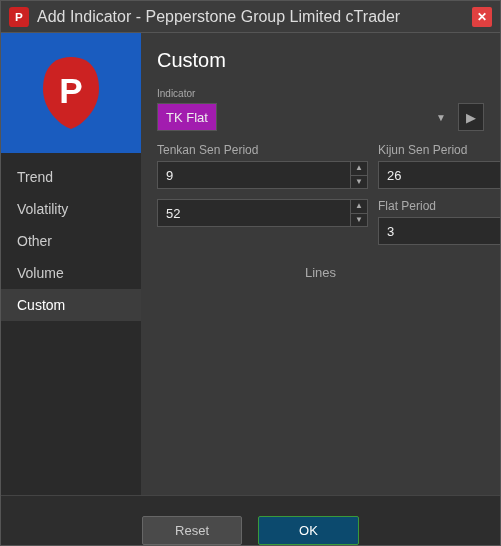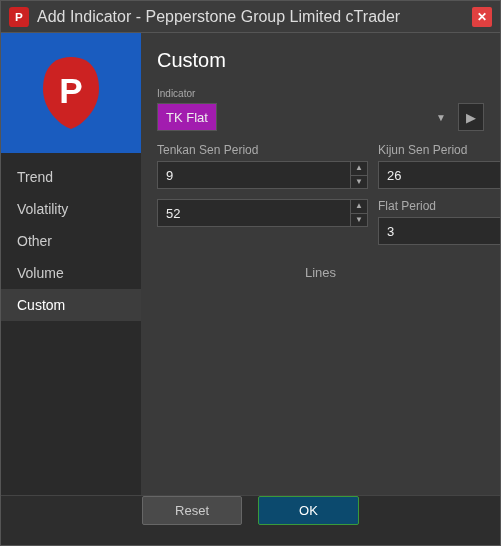--- a/index.html
+++ b/index.html
@@ -250,21 +250,21 @@
       margin-top: 8px;
       margin-bottom: 4px;
       text-align: center;
     }
 
     
     .footer {
       height: 50px;
       background: #2d2d2d;
       display: flex;
-      align-items: flex-start;
+      align-items: flex-end;
       justify-content: center;
       gap: 16px;
       border-top: 1px solid #444;
       flex-shrink: 0;
       padding: 0 16px;
     }
 
     .btn-reset {
       padding: 6px 32px;
       background: #4a4a4a;

